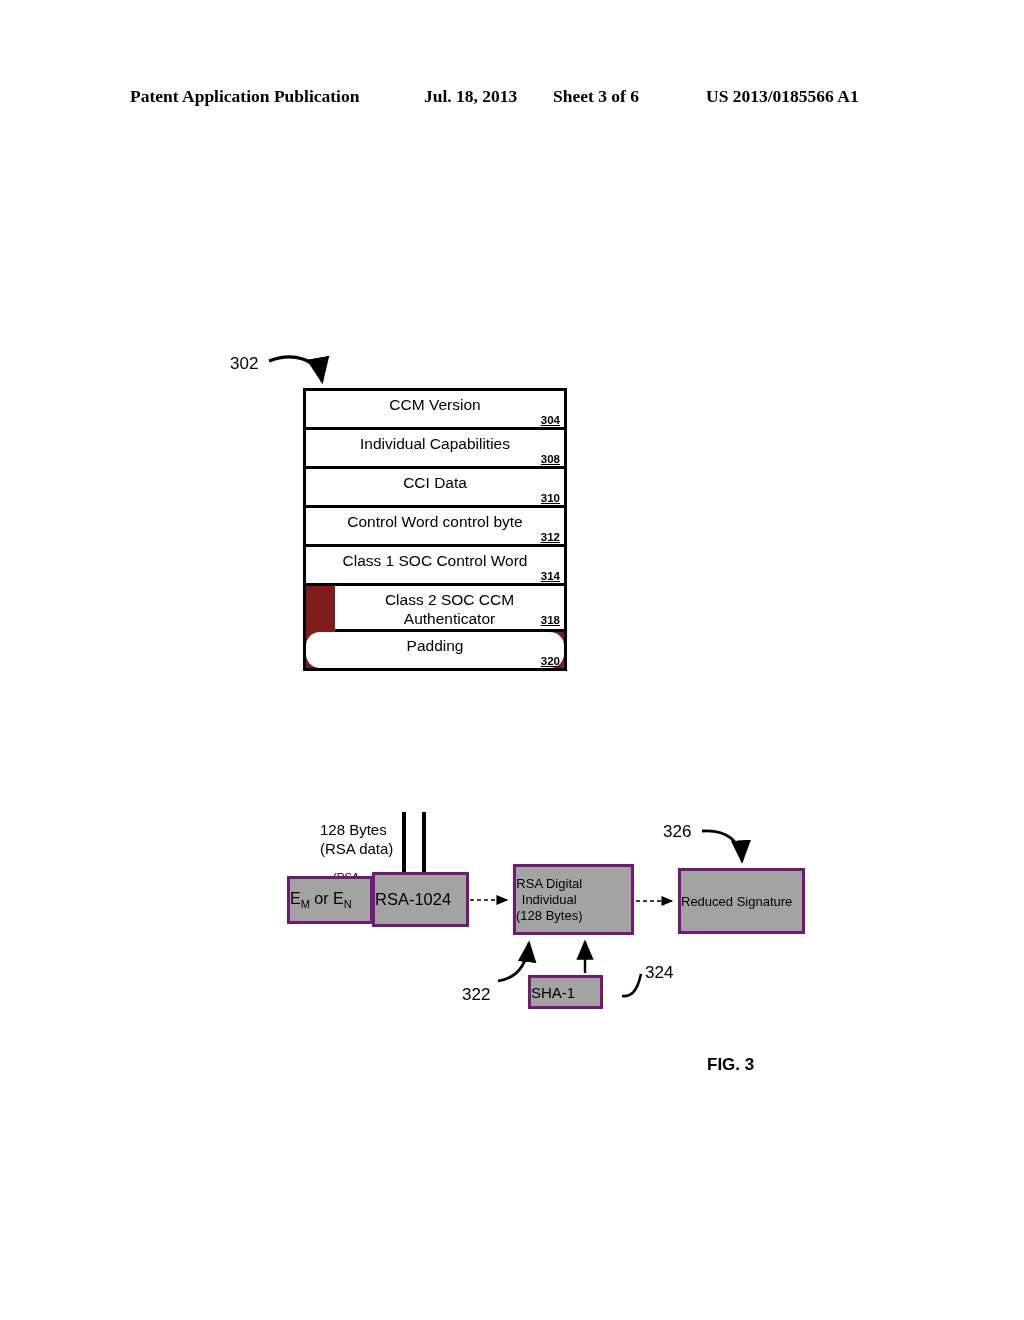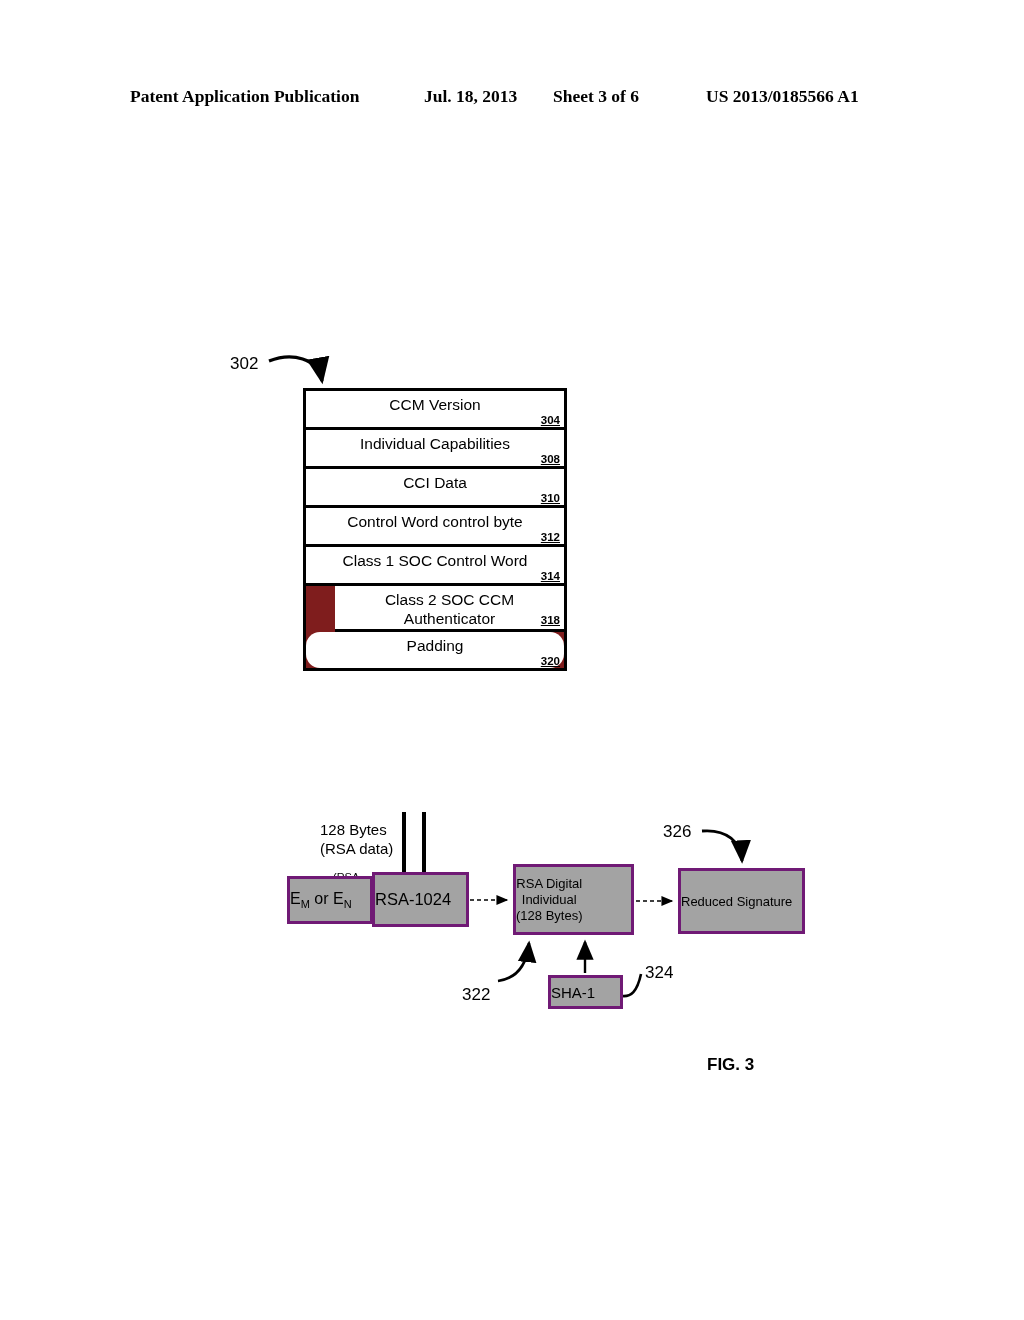--- a/index.html
+++ b/index.html
@@ -107,21 +107,21 @@
     align-items: center;
     justify-content: flex-start;
     text-align: center;
     font-family: "Liberation Sans", sans-serif;
     color: #000;
   }
   #box-key    { left: 243px; top: 876px;  width: 86px;  height: 48px;  font-size: 16px; margin-left: 44px; }
   #box-rsa    { left: 372px; top: 872px;  width: 97px;  height: 55px;  font-size: 16.5px; }
   #box-sig    { left: 513px; top: 864px;  width: 121px; height: 71px;  font-size: 13px; line-height: 16px; }
   #box-reduced{ left: 678px; top: 868px;  width: 127px; height: 66px;  font-size: 13px; }
-  #box-sha    { left: 548px; top: 975px;  width: 75px;  height: 34px;  font-size: 15px; }
+  #box-sha    { left: 528px; top: 975px;  width: 75px;  height: 34px;  font-size: 15px; }
 
   #box-key .sub, #box-sig .sub { display: block; }
   .subscript {
     font-size: 11px;
     vertical-align: sub;
   }
 
   
   .ref-num {
     position: absolute;

